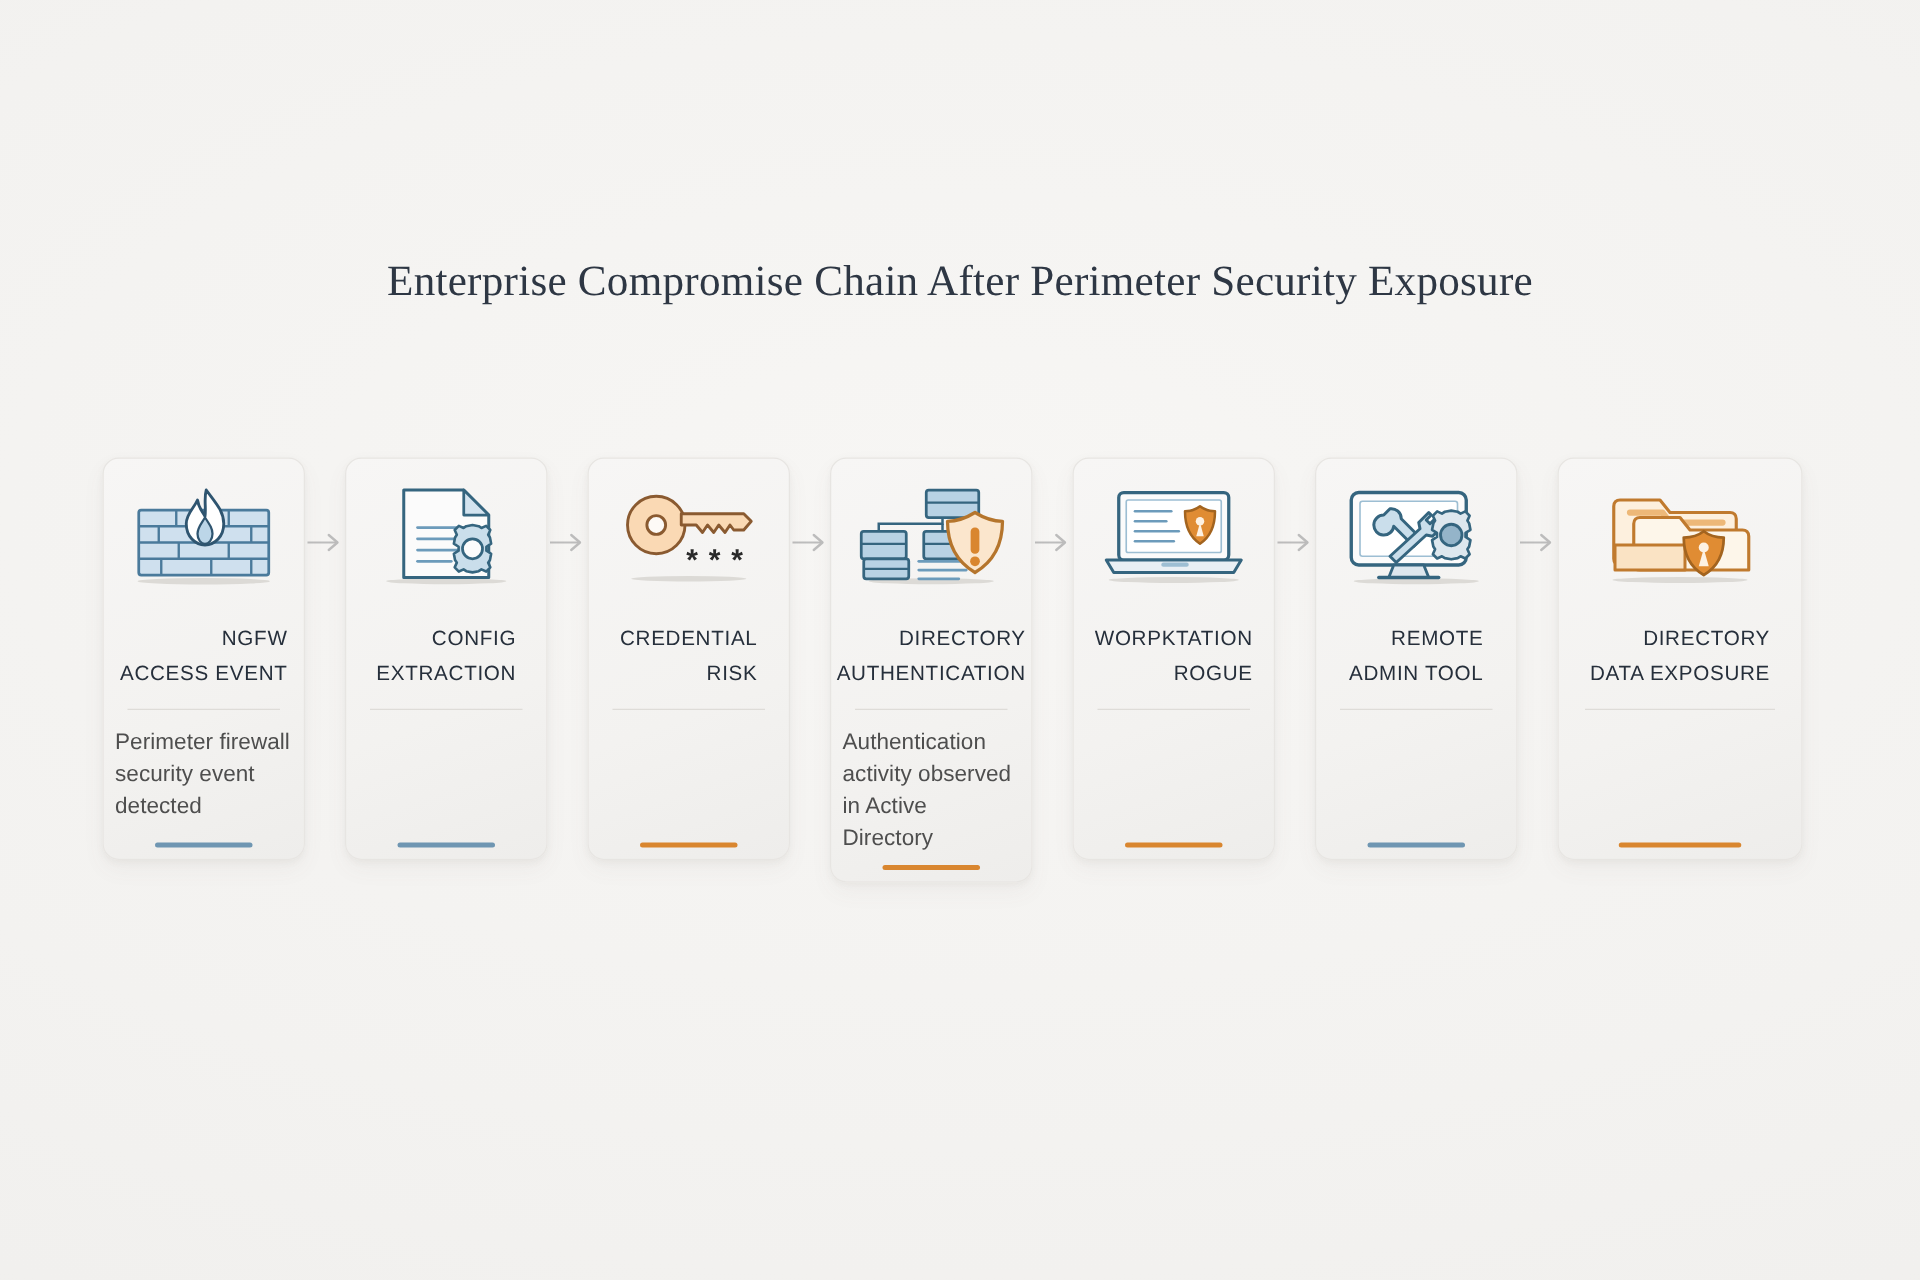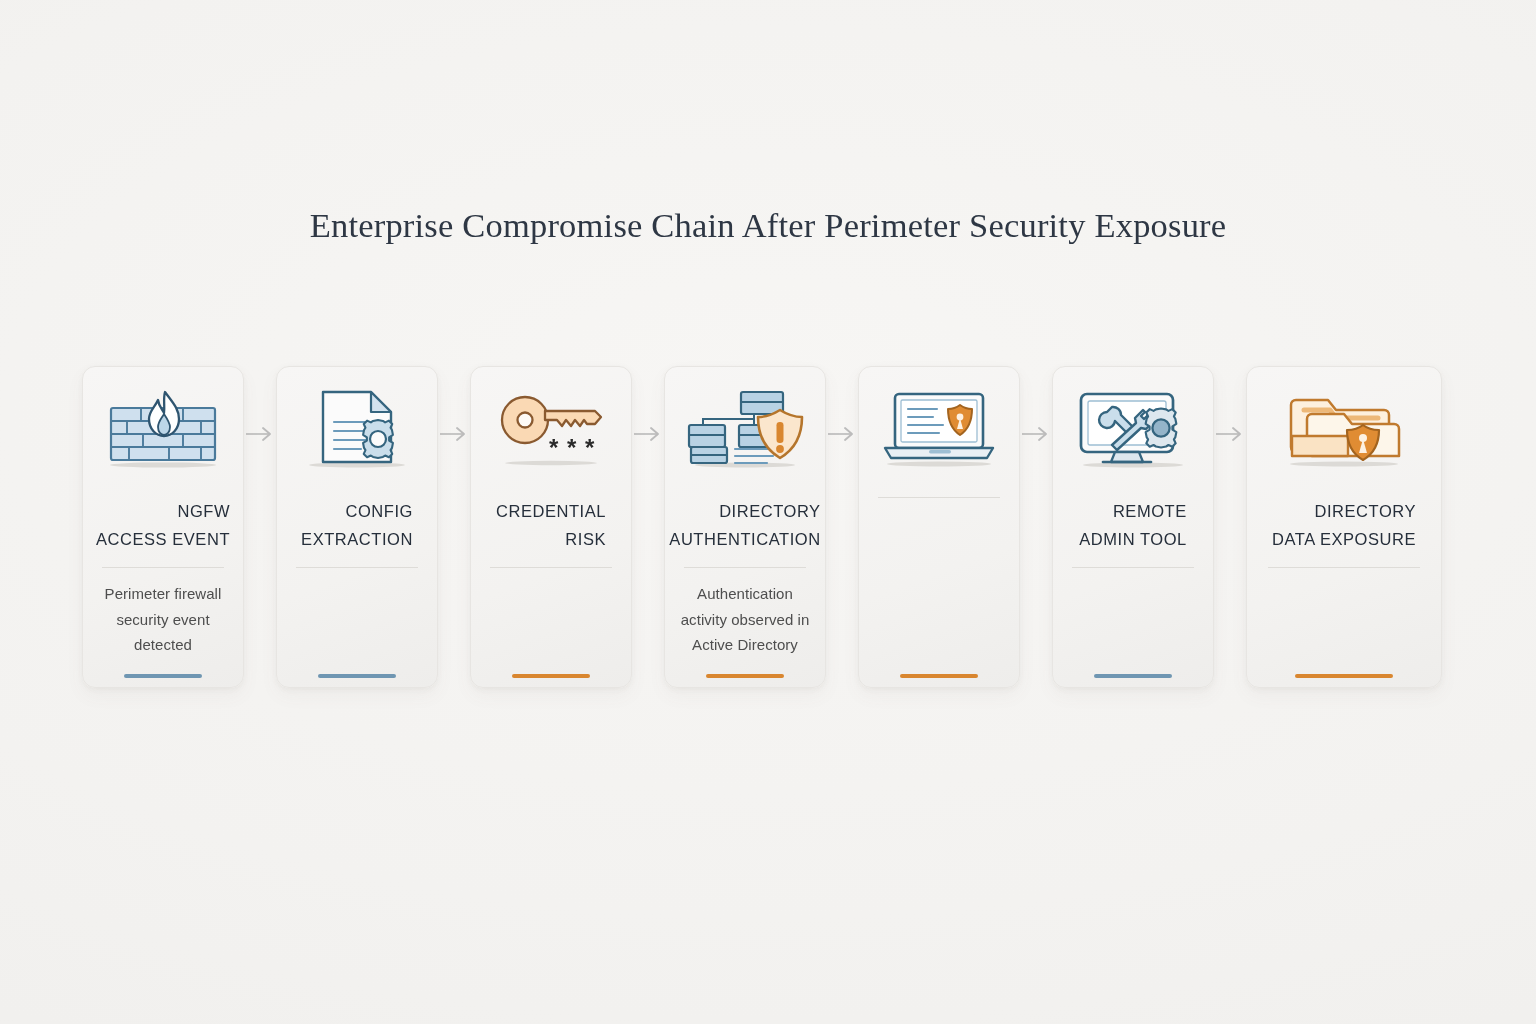--- a/index.html
+++ b/index.html
@@ -96,24 +96,23 @@
   }
 
   .card-divider {
     width: 86%;
     height: 1px;
     background: #dedcd8;
     margin: 14px 0 13px 0;
   }
 
   .card-desc {
-    font-size: 15px;
+    font-size: 18px;
     line-height: 25.5px;
     color: #4e4e4e;
-    text-align: center;
     letter-spacing: 0.05px;
   }
 
   .card-accent {
     position: absolute;
     left: 50%;
     transform: translateX(-50%);
     bottom: 9px;
     width: 78px;
     height: 4px;
@@ -305,20 +304,22 @@
           </g>
           <path d="M85 19 C89 22 93 23 97 23 C97 34 94 43 85 49 C76 43 73 34 73 23 C77 23 81 22 85 19 Z" fill="#e08c33" stroke="#a3641f" stroke-width="2" stroke-linejoin="round"></path>
           <g fill="#fdf1e2">
             <circle cx="85" cy="31" r="3.4"></circle>
             <path d="M85 32 L88 43 H82 Z"></path>
           </g>
           <path d="M10 62 H118 L112 72 H16 Z" fill="#e9eff4" stroke="#35657f" stroke-width="2.4" stroke-linejoin="round"></path>
           <rect x="54" y="64" width="22" height="3.4" rx="1.7" fill="#9dbed3"></rect>
         </svg>
       </div>
+      <div class="card-title">WORPKTATION
+ROGUE</div>
       <div class="card-divider"></div>
       <div class="card-accent" style="background:#d9862f"></div>
     </div>
 
     <div class="arrow">
       <svg width="30" height="16" viewBox="0 0 30 16">
         <line x1="1" y1="8" x2="24" y2="8" stroke="#bdbdbd" stroke-width="1.7"></line>
         <polyline points="18,2 25,8 18,14" fill="none" stroke="#bdbdbd" stroke-width="1.9" stroke-linecap="round" stroke-linejoin="round"></polyline>
       </svg>
     </div>

